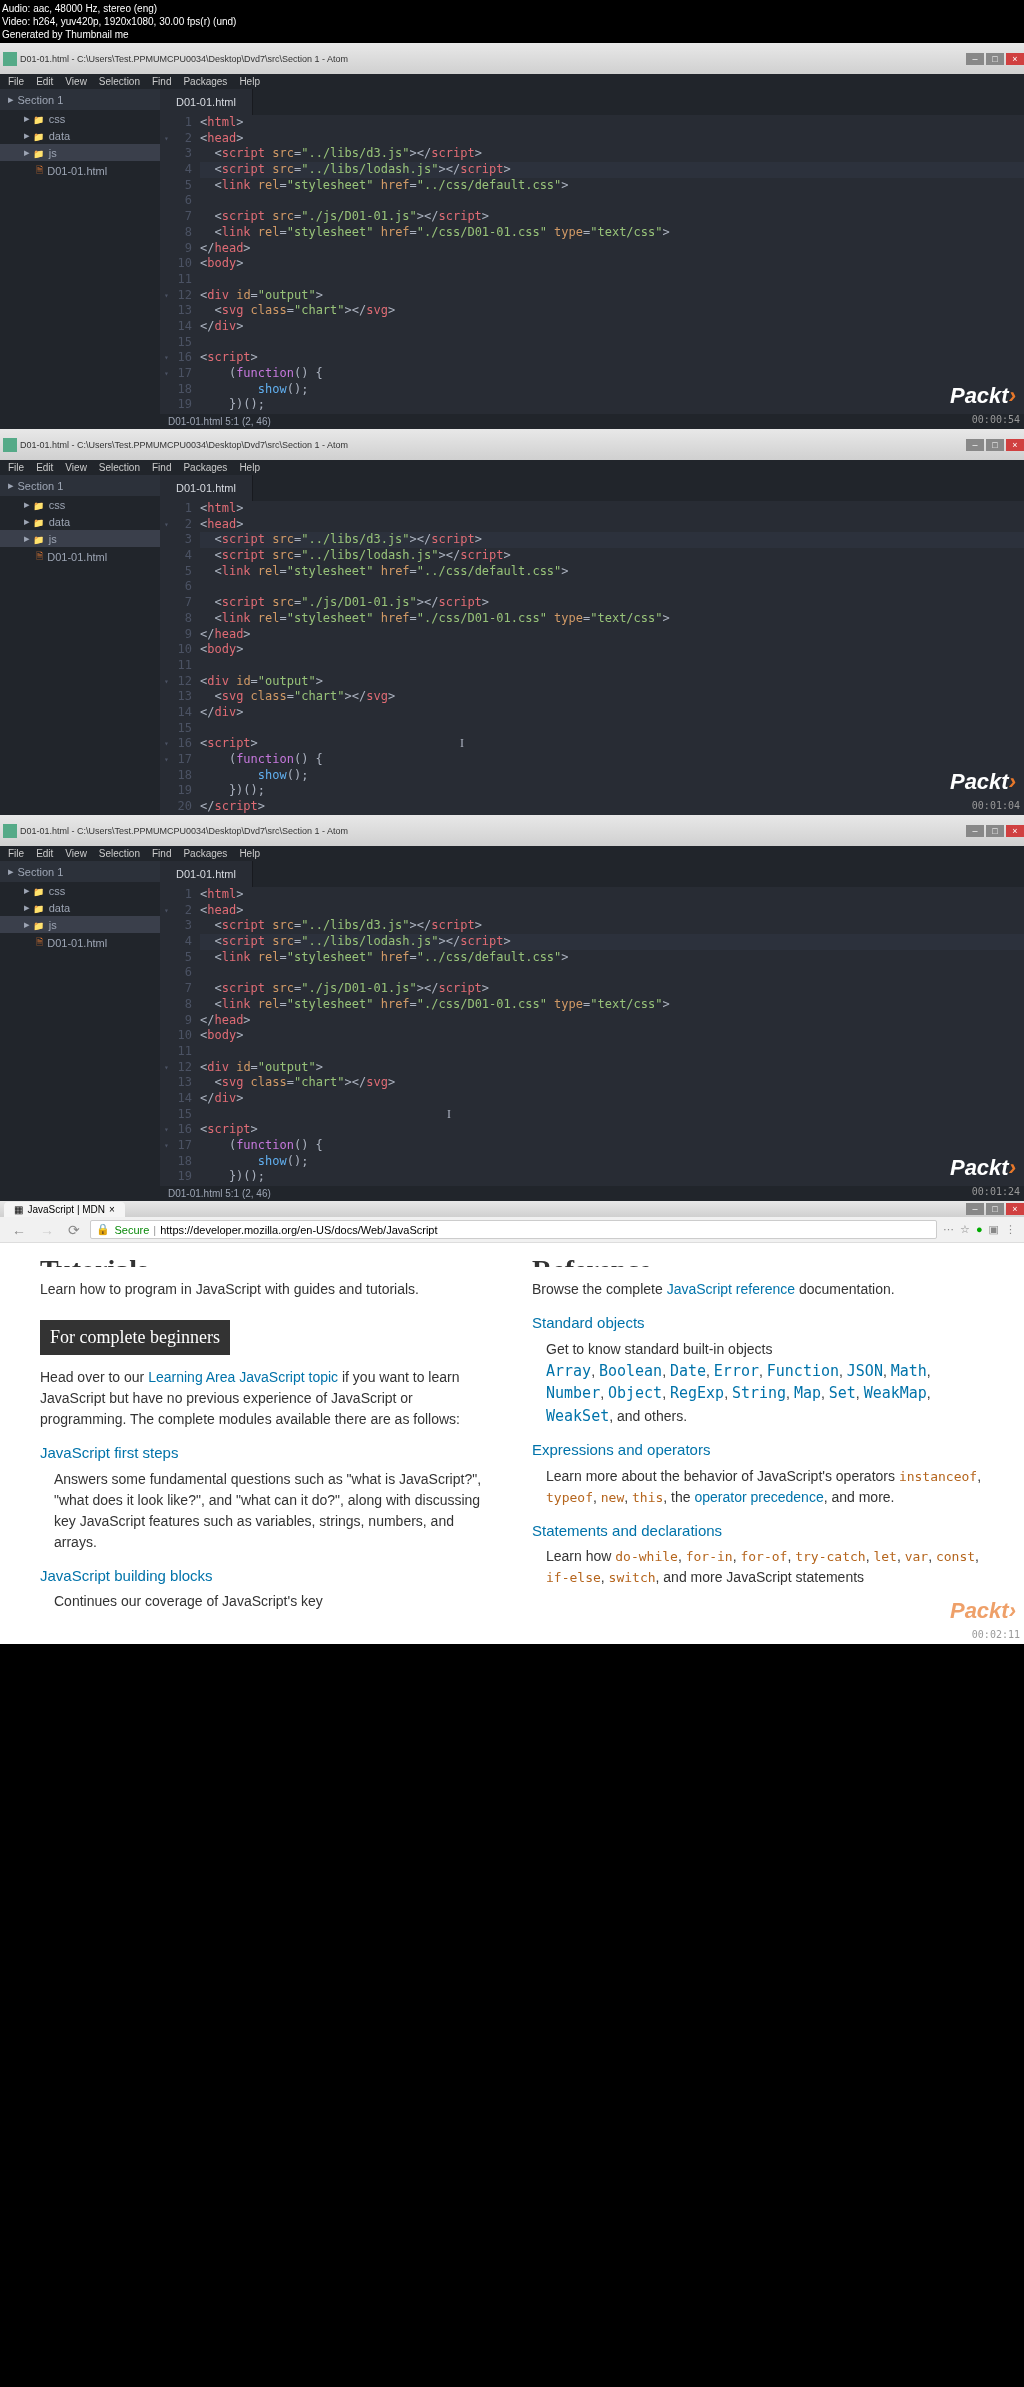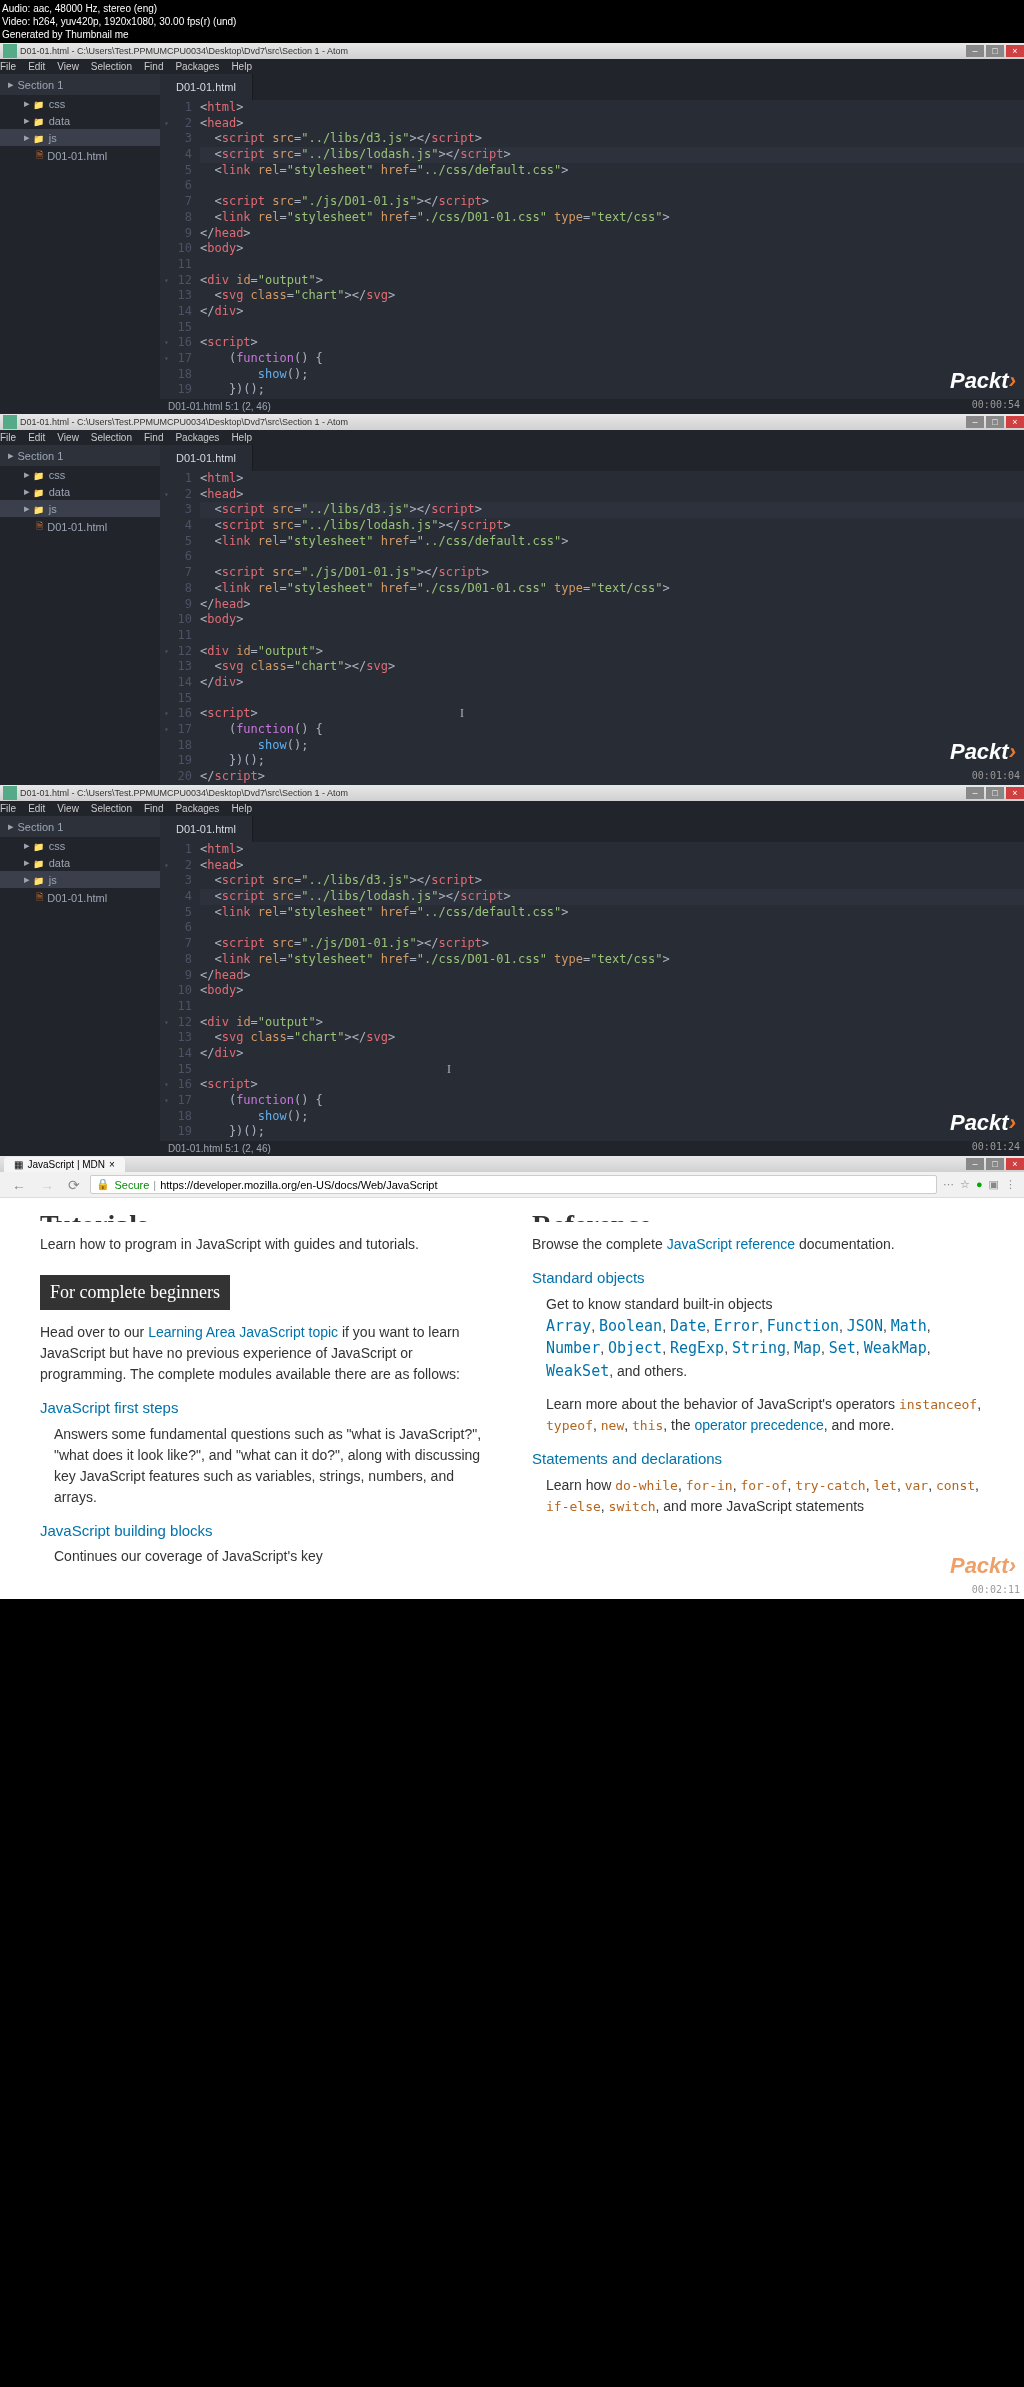--- a/index.html
+++ b/index.html
@@ -1,27 +1,27 @@
 <!DOCTYPE html>
 <html><head>
 <meta charset="utf-8">
 <style>
 * { margin: 0; padding: 0; box-sizing: border-box; }
 body { font-family: Arial, sans-serif; background: #000; width: 1024px; font-size: 10px; }
 .top-info { background: #000; color: #fff; padding: 2px; font-size: 10px; line-height: 1.3; }
 .atom { background: #282c34; color: #abb2bf; }
-.title-bar { background: linear-gradient(#e8e8e8,#d0d0d0); display: flex; align-items: center; height: 16px; font-size: 9px; color: #333; }
+.title-bar { background: linear-gradient(#e8e8e8,#d0d0d0); display: flex; align-items: center; height: 31px; font-size: 9px; color: #333; }
 .title-bar .icon { width: 14px; height: 14px; background: #5a8; margin: 0 3px; }
 .title-bar .title-text { flex: 1; }
 .win-btns { display: flex; gap: 2px; }
 .win-btn { width: 18px; height: 12px; display: flex; align-items: center; justify-content: center; font-size: 9px; color: #fff; }
 .win-min { background: #888; }
 .win-max { background: #888; }
 .win-close { background: #d04040; }
-.menu-bar { background: #21252b; display: flex; gap: 12px; padding: 2px 0; font-size: 10px; color: #ccc; text-align: center; }
+.menu-bar { background: #21252b; display: flex; gap: 12px; padding: 2px 8px; font-size: 10px; color: #ccc; text-align: center; }
 .editor-body { display: flex; height: 340px; }
 .sidebar { width: 160px; background: #21252b; color: #9da5b4; font-size: 11px; }
 .project-root { background: #2c313a; padding: 4px 8px; display: flex; align-items: center; gap: 4px; }
 .tree-item { padding: 2px 8px 2px 24px; display: flex; align-items: center; gap: 4px; }
 .tree-item.level2 { padding-left: 36px; }
 .tree-item.active { background: #3a3f4b; }
 .folder-icon::before { content: "📁"; font-size: 9px; }
 .file-icon::before { content: "🗎"; font-size: 9px; color: #e37933; }
 .tab-bar { background: #21252b; display: flex; height: 26px; }
 .tab { background: #282c34; padding: 4px 16px; font-size: 11px; color: #9da5b4; border-right: 1px solid #181a1f; display: flex; align-items: center; }
@@ -434,20 +434,21 @@
     <div class="col">
       <h1 style="overflow:hidden;height:18px;margin-top:-14px">Reference</h1>
       <p>
         <span>Browse the complete </span><span class="link">JavaScript reference</span><span> documentation.</span>
       </p>
       <div class="sub-h link">Standard objects</div>
       <p class="indent">
         <span>Get to know standard built-in objects</span><br>
         <span id="std-objs"><span class="code-inline">Array</span>, <span class="code-inline">Boolean</span>, <span class="code-inline">Date</span>, <span class="code-inline">Error</span>, <span class="code-inline">Function</span>, <span class="code-inline">JSON</span>, <span class="code-inline">Math</span>, <span class="code-inline">Number</span>, <span class="code-inline">Object</span>, <span class="code-inline">RegExp</span>, <span class="code-inline">String</span>, <span class="code-inline">Map</span>, <span class="code-inline">Set</span>, <span class="code-inline">WeakMap</span>, <span class="code-inline">WeakSet</span></span><span>, and others.</span>
       </p>
+      <div class="sub-h link">Expressions and operators</div>
       <p class="indent">
         <span>Learn more about the behavior of JavaScript's operators </span><span id="expr-kw"><span class="code-kw">instanceof</span>, <span class="code-kw">typeof</span>, <span class="code-kw">new</span>, <span class="code-kw">this</span></span><span>, the </span><span class="link">operator precedence</span><span>, and more.</span>
       </p>
       <div class="sub-h link">Statements and declarations</div>
       <p class="indent">
         <span>Learn how </span><span id="stmt-kw"><span class="code-kw">do-while</span>, <span class="code-kw">for-in</span>, <span class="code-kw">for-of</span>, <span class="code-kw">try-catch</span>, <span class="code-kw">let</span>, <span class="code-kw">var</span>, <span class="code-kw">const</span>, <span class="code-kw">if-else</span>, <span class="code-kw">switch</span></span><span>, and more JavaScript statements</span>
       </p>
     </div>
   </div>
   <div class="packt-logo-browser"><span>Packt</span>›</div>

